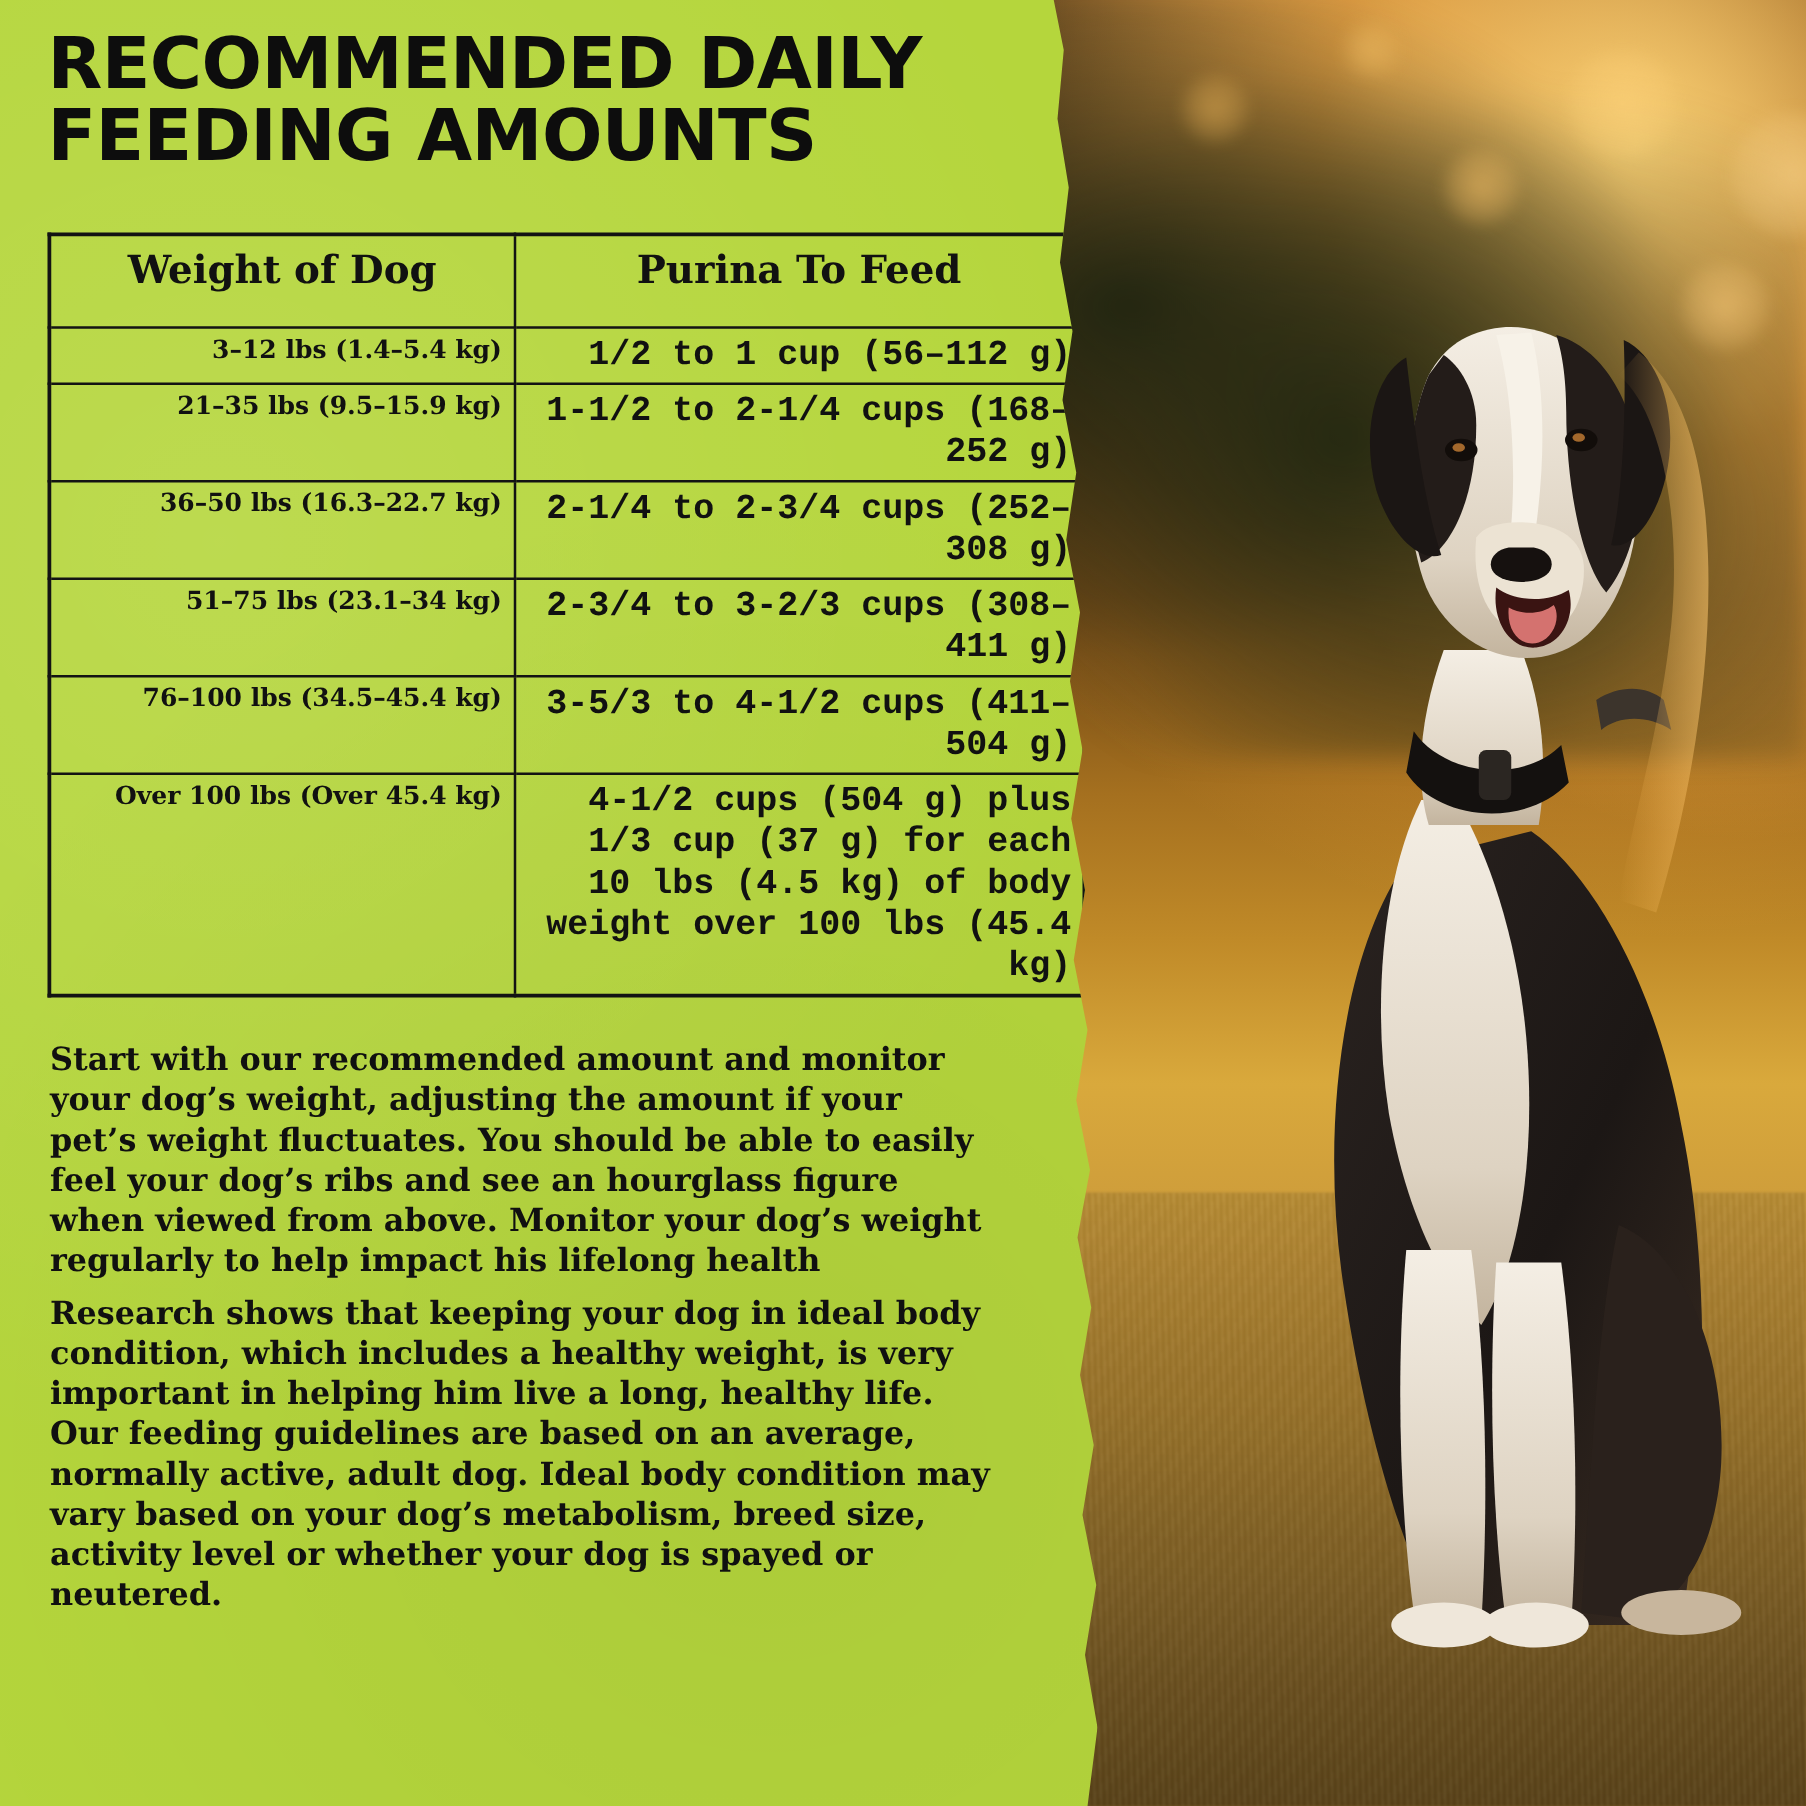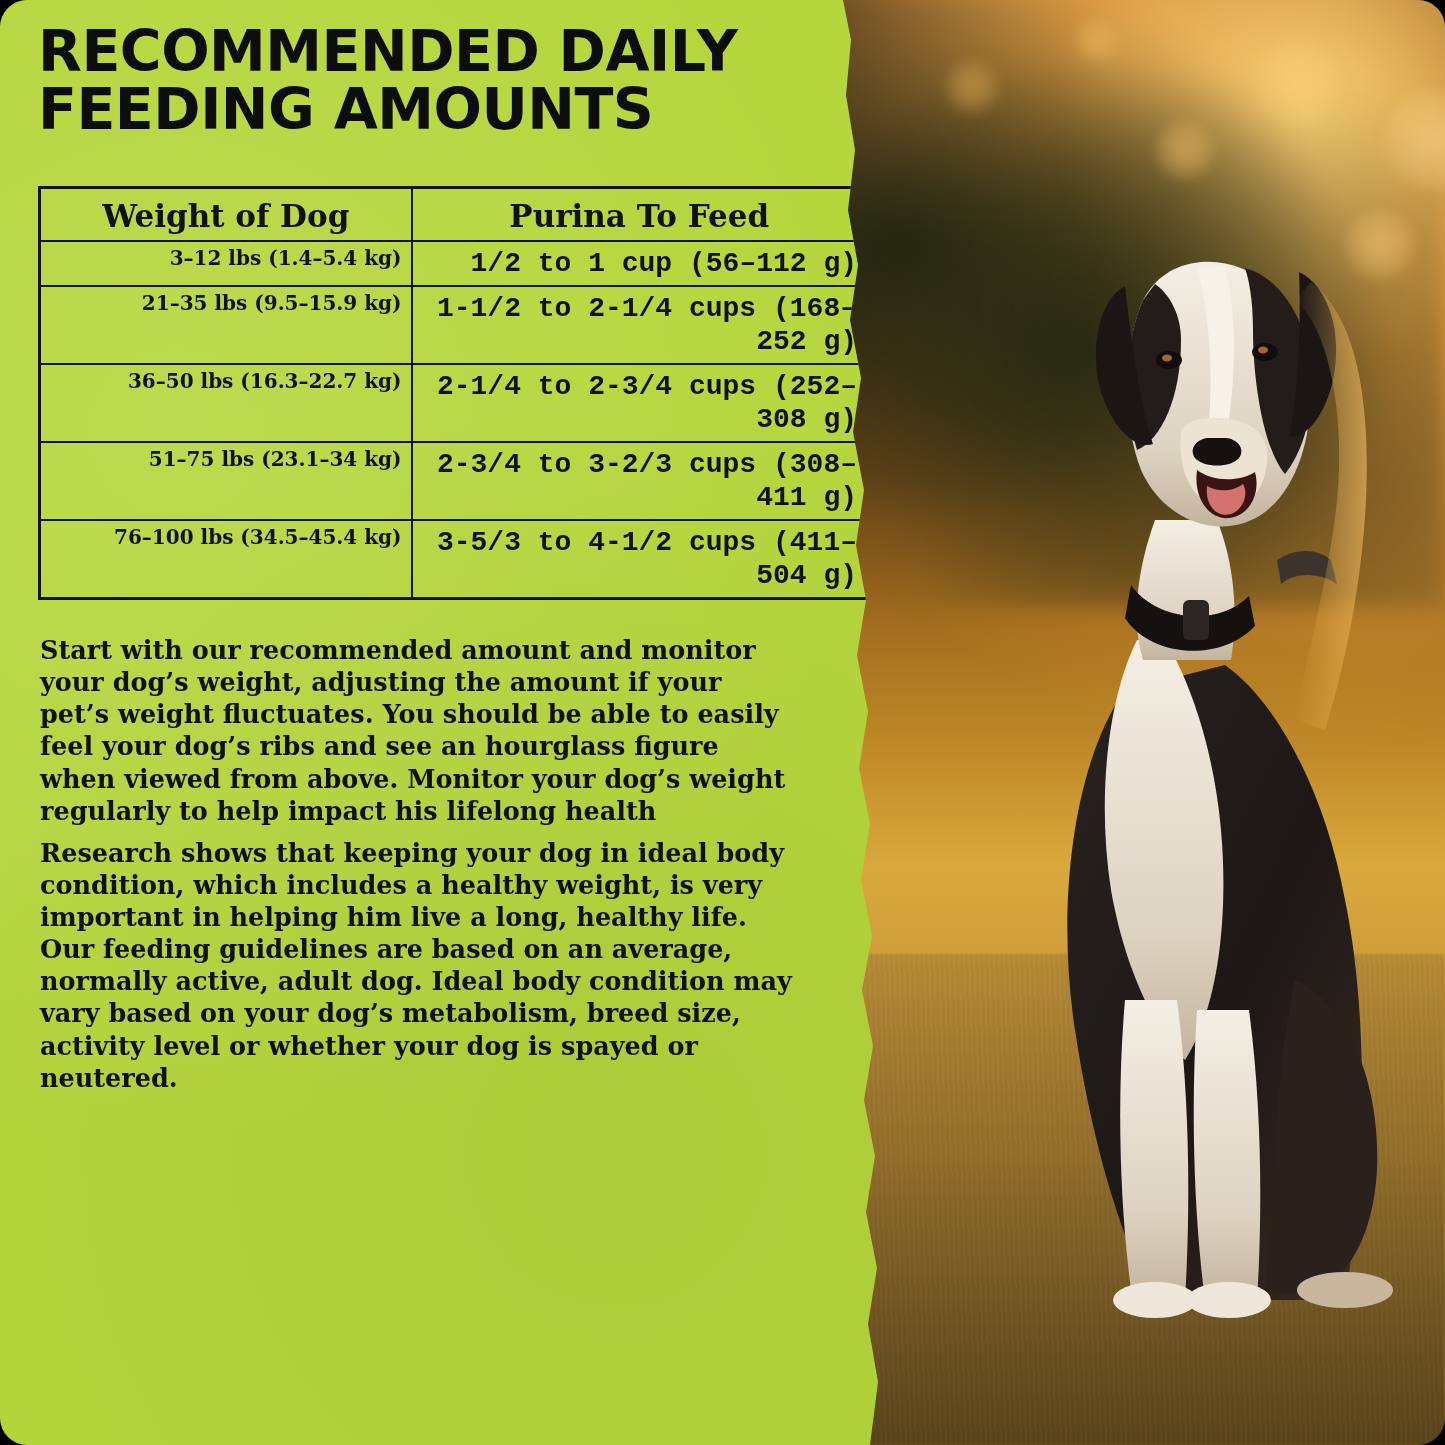--- a/index.html
+++ b/index.html
@@ -11,21 +11,20 @@
     height: 1445px;
     overflow: hidden;
     font-family: "Liberation Serif", serif;
     background: #000;
   }
   .page {
     position: relative;
     width: 1445px;
     height: 1445px;
     overflow: hidden;
-    border-radius: 27px;
   }
 
   
   .photo {
     position: absolute;
     top: 0;
     right: 0;
     width: 620px;
     height: 1445px;
     overflow: hidden;
@@ -136,21 +135,21 @@
     border: 2px solid #131313;
     font-size: 25px;
     line-height: 1.18;
     padding: 5px 9px;
     vertical-align: top;
   }
   table.feed thead th {
     font-family: "DejaVu Serif", serif;
     font-weight: bold;
     font-size: 31px;
-    padding: 9px 10px 5px;
+    padding: 9px 10px 26px;
     text-align: center;
   }
   table.feed tbody td.w {
     text-align: right;
     font-family: "DejaVu Serif", serif;
     font-weight: bold;
     white-space: nowrap;
     font-size: 20px;
   }
   table.feed tbody td.a {
@@ -295,20 +294,24 @@
             <td class="a">2-1/4 to 2-3/4 cups (252–308 g)</td>
           </tr>
           <tr>
             <td class="w">51–75 lbs (23.1–34 kg)</td>
             <td class="a">2-3/4 to 3-2/3 cups (308– 411 g)</td>
           </tr>
           <tr>
             <td class="w">76–100 lbs (34.5–45.4 kg)</td>
             <td class="a">3-5/3 to 4-1/2 cups (411–504 g)</td>
           </tr>
+          <tr class="last">
+            <td class="w">Over 100 lbs (Over 45.4 kg)</td>
+            <td class="a">4-1/2 cups (504 g) plus 1/3 cup (37 g) for each 10 lbs (4.5 kg) of body weight over 100 lbs (45.4 kg)</td>
+          </tr>
         </tbody>
       </table>
 
       <div class="instructions">
         <p>Start with our recommended amount and monitor your dog’s weight, adjusting the amount if your pet’s weight fluctuates. You should be able to easily feel your dog’s ribs and see an hourglass figure when viewed from above. Monitor your dog’s weight regularly to help impact his lifelong health</p>
         <p>Research shows that keeping your dog in ideal body condition, which includes a healthy weight, is very important in helping him live a long, healthy life. Our feeding guidelines are based on an average, normally active, adult dog. Ideal body condition may vary based on your dog’s metabolism, breed size, activity level or whether your dog is spayed or neutered.</p>
       </div>
 
     </div>
   </div>

